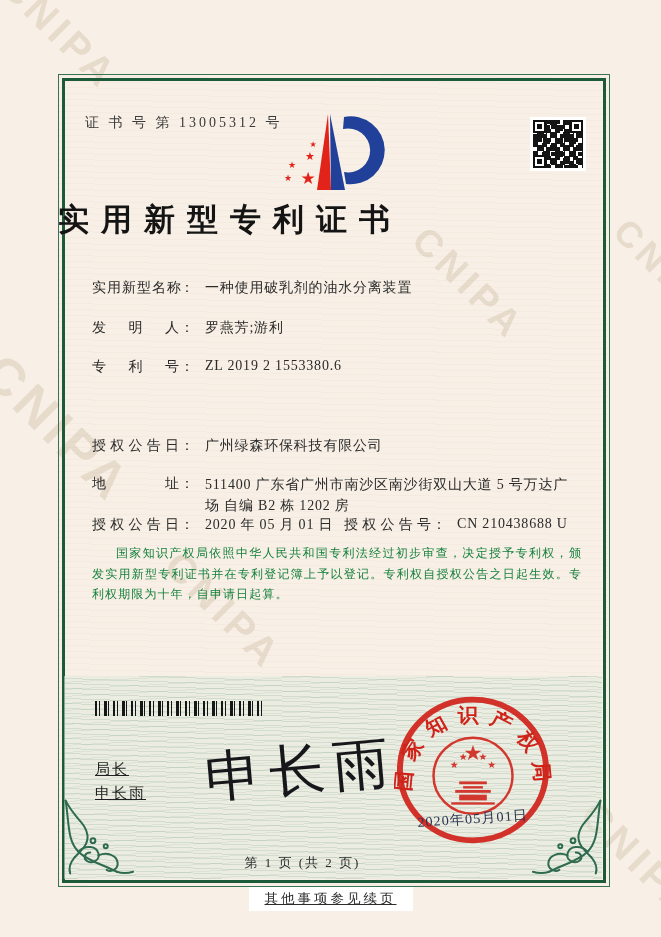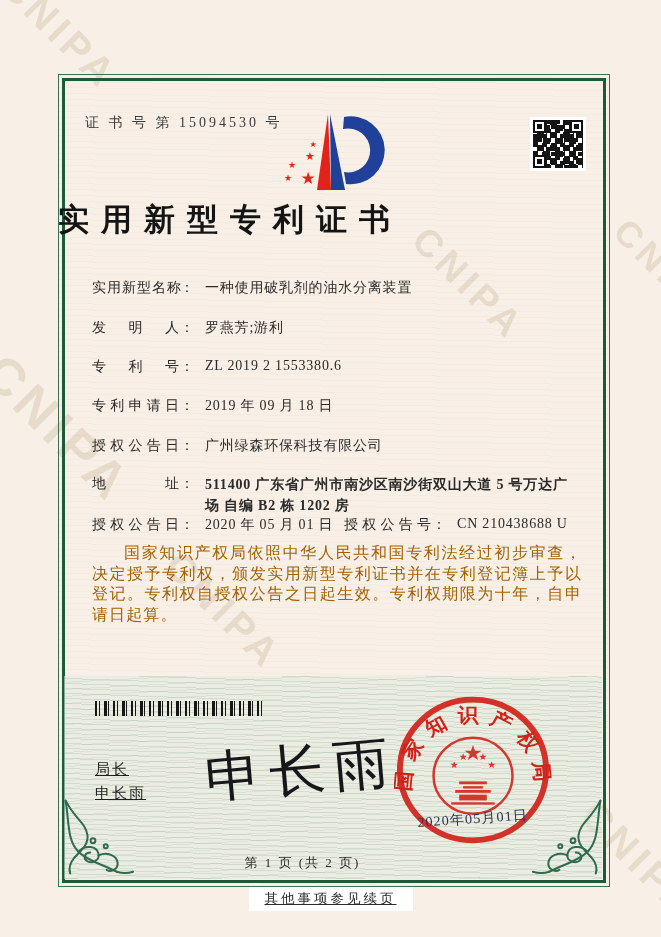--- a/index.html
+++ b/index.html
@@ -48,25 +48,25 @@
     position:absolute; left:58px; top:199px; width:550px; text-align:left;
     font-size:31px; font-weight:bold; letter-spacing:12px; color:#141414; white-space:nowrap;
   }
   .row{position:absolute; left:92px; width:492px; font-size:14px; color:#2a2a2a; white-space:nowrap;}
   .flabel{
     display:inline-block; width:88px; text-align:justify; text-align-last:justify; vertical-align:top;
     letter-spacing:1px;
   }
   .colon{display:inline-block; vertical-align:top;}
   .fvalue{display:inline-block; margin-left:11px; letter-spacing:0.8px; vertical-align:top;}
-  .fvalue.wrap{width:372px; white-space:normal; line-height:20.5px;font-weight:bold;}
+  .fvalue.wrap{width:372px; white-space:normal; line-height:20.5px;}
   .pair2{position:absolute; left:252px; top:0;}
   .paras{
-    position:absolute; left:92px; top:543px; width:490px; font-size:16px; line-height:20.5px;
-    letter-spacing:1.1px; color:#a16207; text-align:justify;
+    position:absolute; left:92px; top:543px; width:490px; font-size:12px; line-height:20.5px;
+    letter-spacing:1.1px; color:#15803d; text-align:justify;
   }
   .paras p{margin:0; text-indent:2em;}
   
   .bottom-area{
     position:absolute; left:64px; top:676px; width:538px; height:203px; z-index:1;
     background-color:rgba(225,235,223,0.55);
     background-image:
       repeating-linear-gradient(2deg, rgba(120,160,132,0.22) 0 1px, transparent 1px 5px),
       repeating-linear-gradient(-3deg, rgba(120,160,132,0.14) 0 1px, transparent 1px 7px);
   }
@@ -111,21 +111,21 @@
   <span class="wm" style="left:600px; top:252px; font-size:36px;">CNIPA</span>
   <span class="wm" style="left:-34px; top:398px; font-size:52px;">CNIPA</span>
   <span class="wm" style="left:150px; top:588px; font-size:40px;">CNIPA</span>
   <span class="wm" style="left:566px; top:838px; font-size:40px;">CNIPA</span>
 
   <div class="frame"></div>
   <div class="bottom-area"></div>
 
   <div class="layer">
 
-    <div class="cert-no">证 书 号 第 15094530 号</div>
+    <div class="cert-no">证 书 号 第 13005312 号</div>
 
     <svg class="logo" viewBox="0 0 104 84">
       <path d="M62,7 A34,34 0 1 1 64,74 L62,62 A22,22 0 1 0 61,19 Z" fill="#20409a"></path>
       <polygon points="46,4 49,80 35,80" fill="#e2231a"></polygon>
       <polygon points="48,4 63,80 49,80" fill="#20409a"></polygon>
       <text x="26" y="74" font-size="17" text-anchor="middle" fill="#e2231a">★</text>
       <text x="28" y="50" font-size="11" text-anchor="middle" fill="#e2231a">★</text>
       <text x="10" y="58" font-size="9" text-anchor="middle" fill="#e2231a">★</text>
       <text x="6" y="71" font-size="9" text-anchor="middle" fill="#e2231a">★</text>
       <text x="31" y="37" font-size="8" text-anchor="middle" fill="#e2231a">★</text>
@@ -141,23 +141,20 @@
     <div class="title">实用新型专利证书</div>
 
     <div class="row" style="top:279px">
       <span class="flabel">实用新型名称</span><span class="colon">：</span><span class="fvalue">一种使用破乳剂的油水分离装置</span>
     </div>
     <div class="row" style="top:319px">
       <span class="flabel">发明人</span><span class="colon">：</span><span class="fvalue">罗燕芳;游利</span>
     </div>
     <div class="row" style="top:358px">
       <span class="flabel">专利号</span><span class="colon">：</span><span class="fvalue">ZL 2019 2 1553380.6</span>
-    </div>
-    <div class="row" style="top:397px">
-      <span class="flabel">专利申请日</span><span class="colon">：</span><span class="fvalue">2019 年 09 月 18 日</span>
     </div>
     <div class="row" style="top:437px">
       <span class="flabel">授权公告日</span><span class="colon">：</span><span class="fvalue">广州绿森环保科技有限公司</span>
     </div>
     <div class="row" style="top:475px">
       <span class="flabel">地址</span><span class="colon">：</span><span class="fvalue wrap">511400 广东省广州市南沙区南沙街双山大道 5 号万达广场 自编 B2 栋 1202 房</span>
     </div>
     <div class="row" style="top:516px">
       <span class="flabel">授权公告日</span><span class="colon">：</span><span class="fvalue">2020 年 05 月 01 日</span>
       <span class="pair2">

